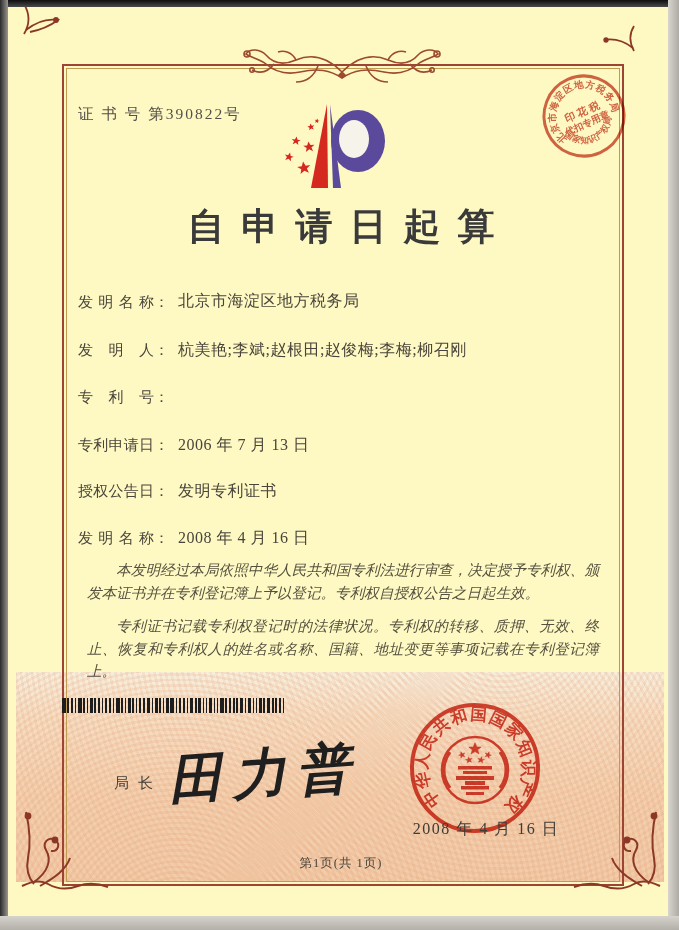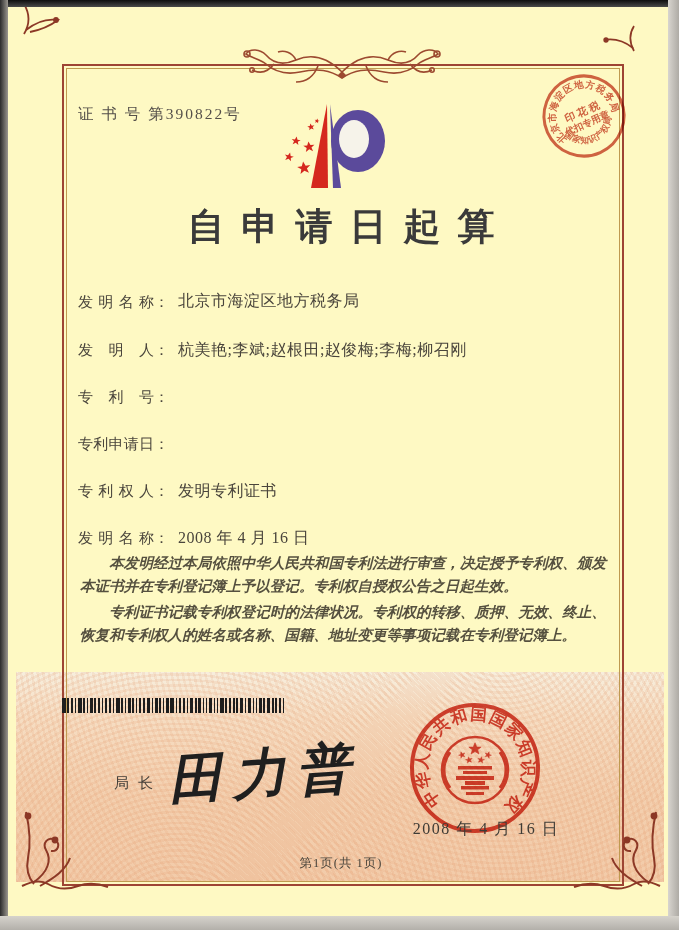--- a/index.html
+++ b/index.html
@@ -24,21 +24,21 @@
   
   .certno{position:absolute;left:78px;top:104px;font-size:15.5px;color:#55504a;letter-spacing:2px;}
   .title{position:absolute;left:62px;top:202px;width:558px;text-align:center;font-size:37px;font-weight:bold;
          color:#3a3a3a;letter-spacing:17px;text-indent:17px;}
   .frow{position:absolute;left:78px;display:flex;align-items:baseline;color:#4a453c;}
   .flabel{display:inline-block;width:76px;font-size:15px;text-align:justify;text-align-last:justify;letter-spacing:0;}
   .fcolon{font-size:15px;margin-right:9px;}
   .fvalue{font-size:16px;letter-spacing:.5px;}
   .bodytext{position:absolute;left:76px;top:548px;width:534px;color:#55503f;font-size:14.6px;line-height:22.6px;
             font-style:italic;}
-  .bodytext p{margin:4px;text-indent:2em;text-align:justify;font-weight:bold;}
+  .bodytext p{margin:11px;text-indent:2em;text-align:justify;}
   .barcode{position:absolute;left:62px;top:698px;height:15px;display:flex;gap:1.8px;align-items:stretch;}
   .barcode div{background:#1d1d1d;}
   .signtitle{position:absolute;left:114px;top:774px;font-size:15px;color:#45403a;letter-spacing:9px;}
   .signname{position:absolute;left:168px;top:738px;font-size:54px;color:#1f1f1f;font-style:italic;font-weight:bold;
             letter-spacing:10px;transform:rotate(-4deg);}
   .sealwrap{position:absolute;left:392px;top:685px;width:166px;height:166px;mix-blend-mode:multiply;opacity:.92;}
   .issuedate{position:absolute;left:404px;top:819px;width:164px;text-align:center;font-size:16px;color:#3e3b35;letter-spacing:1.5px;}
   .pagefooter{position:absolute;left:62px;top:855px;width:558px;text-align:center;font-size:12.5px;color:#4a453c;letter-spacing:1px;}
   .stampwrap{position:absolute;left:524px;top:56px;width:120px;height:120px;mix-blend-mode:multiply;opacity:.88;
              transform:rotate(-24deg);}
@@ -156,23 +156,24 @@
       <span class="fcolon">：</span>
       <span class="fvalue">杭美艳;李斌;赵根田;赵俊梅;李梅;柳召刚</span>
   </div>
   <div class="frow" style="top:388px;">
     <span class="flabel">专利号</span>
       <span class="fcolon">：</span>
   </div>
   <div class="frow" style="top:435px;">
     <span class="flabel">专利申请日</span>
       <span class="fcolon">：</span>
+      <span class="fvalue">2006 年 7 月 13 日</span>
   </div>
   <div class="frow" style="top:481px;">
-    <span class="flabel">专利权人</span>
+    <span class="flabel">授权公告日</span>
       <span class="fcolon">：</span>
       <span class="fvalue">发明专利证书</span>
   </div>
   <div class="frow" style="top:528px;">
     <span class="flabel">发明名称</span>
       <span class="fcolon">：</span>
       <span class="fvalue">2008 年 4 月 16 日</span>
   </div>
 
   <div class="bodytext">

